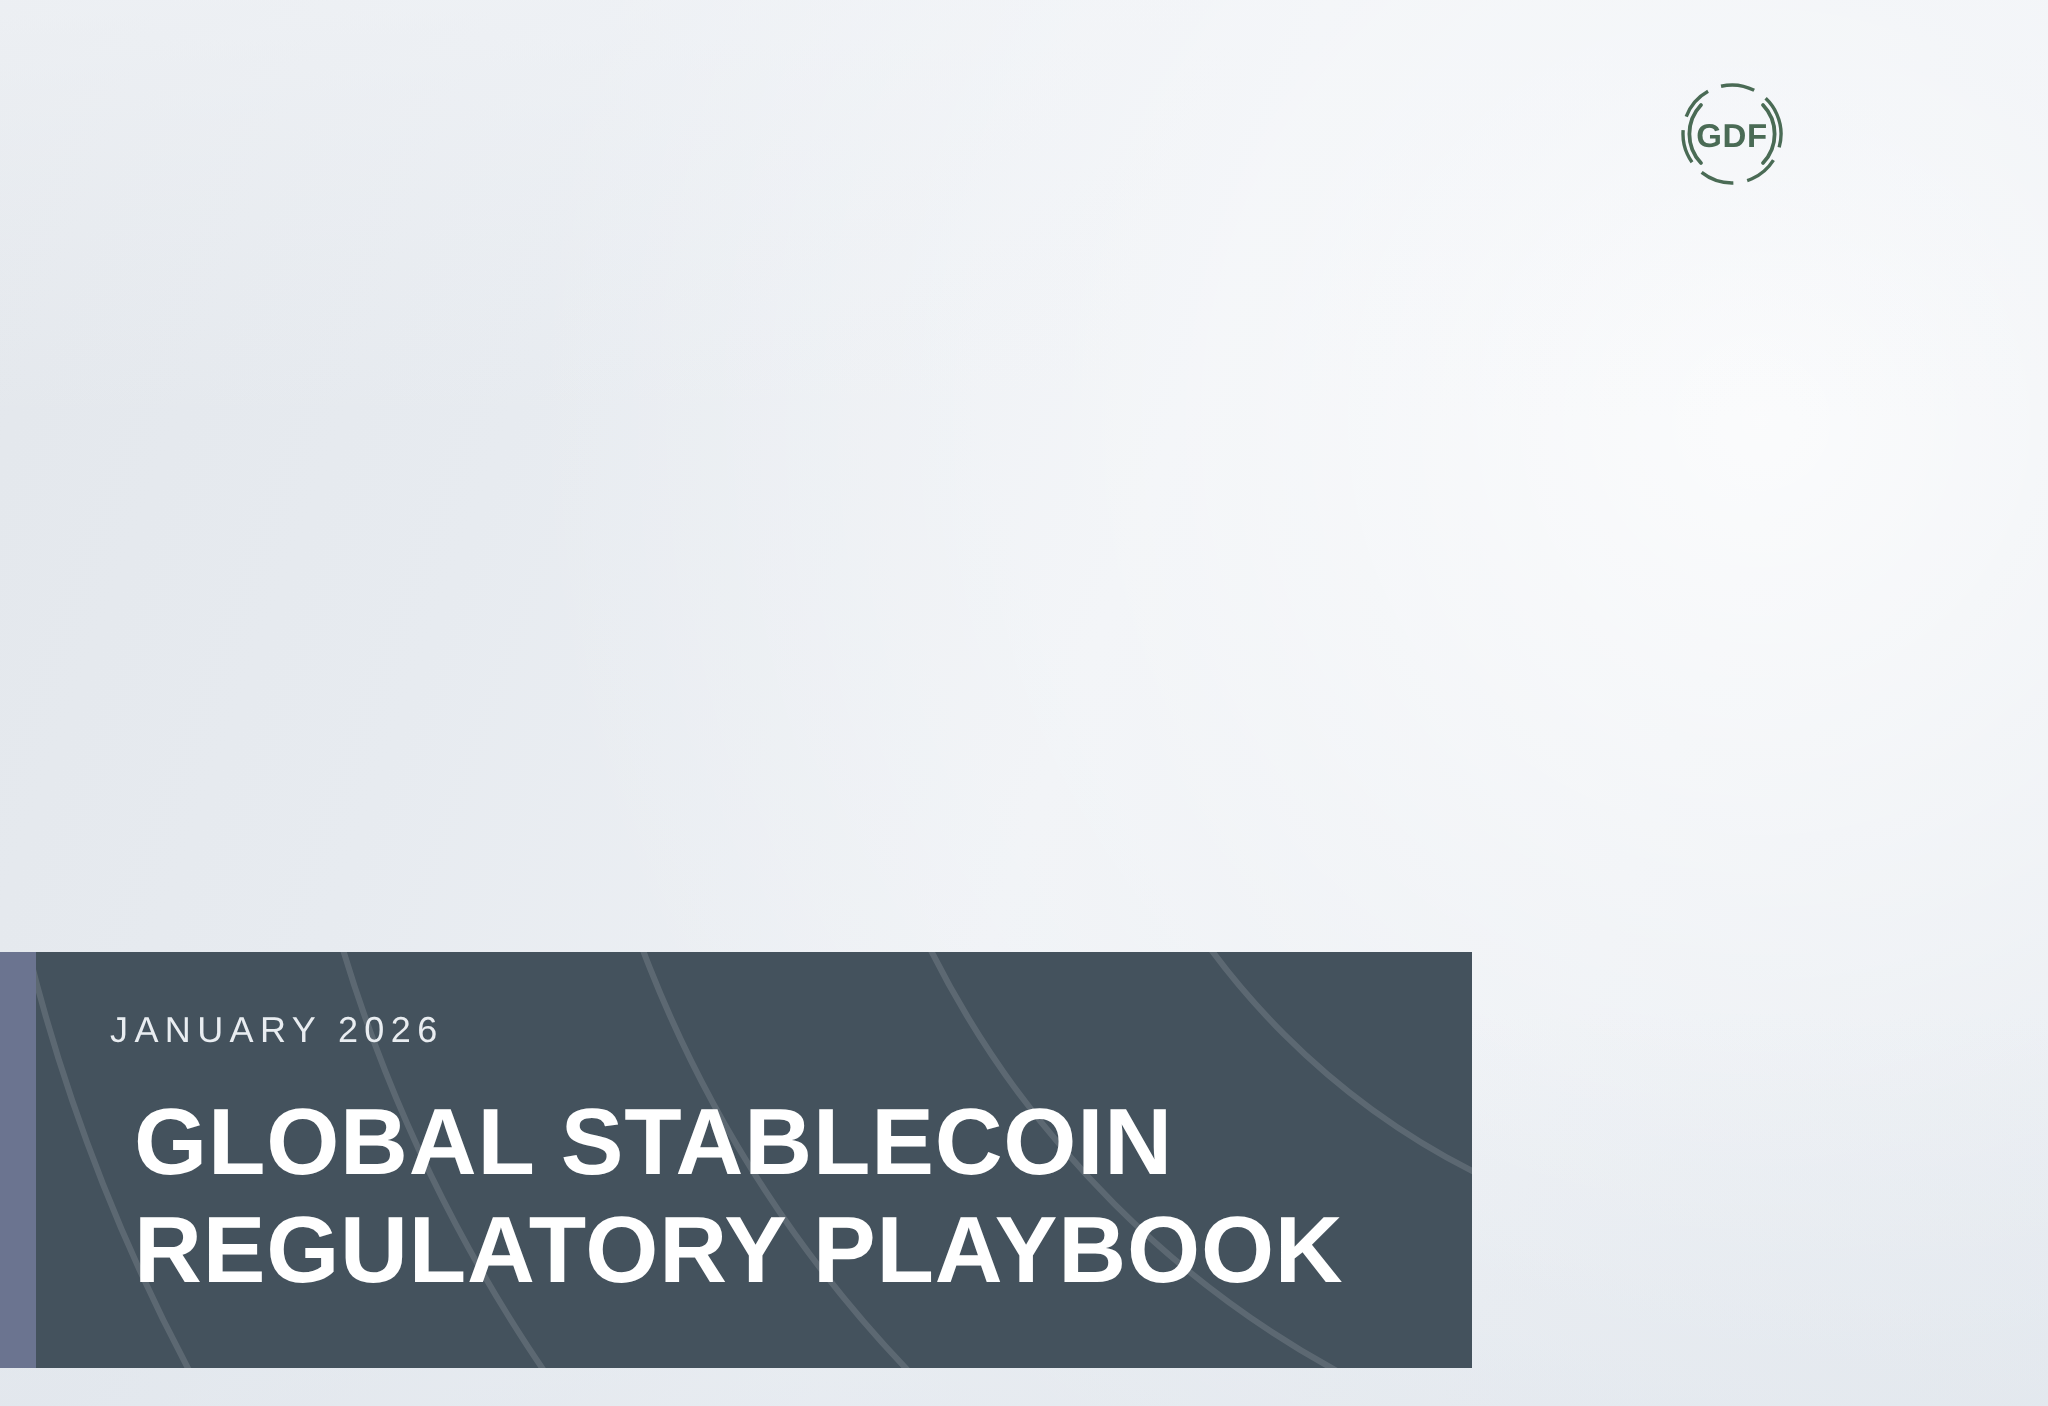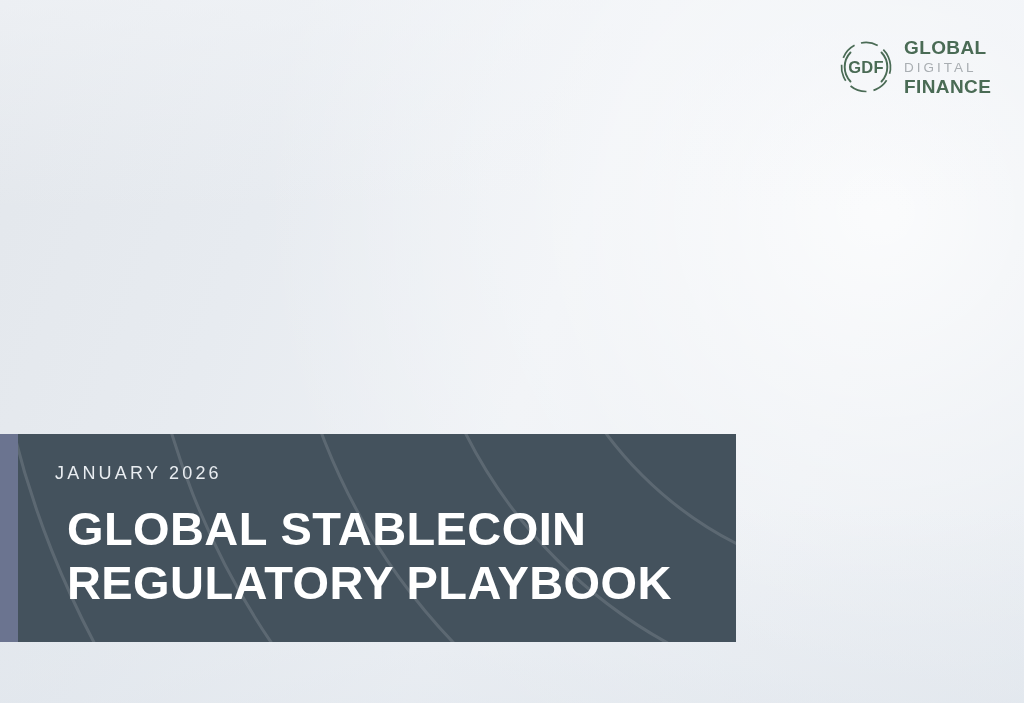--- a/index.html
+++ b/index.html
@@ -85,21 +85,21 @@
     font-size: 13.5px;
     color: #a9aeb2;
     letter-spacing: 3.0px;
     line-height: 19px;
   }
 
   
   .banner {
     position: absolute;
     left: 0;
-    top: 434px;
+    top: 476px;
     width: 736px;
     height: 208px;
     background: #44525d;
     overflow: hidden;
   }
   .banner-streaks {
     position: absolute;
     inset: 0;
     pointer-events: none;
     opacity: 0.13;
@@ -216,25 +216,20 @@
     <div class="logo-mark">
       <svg viewBox="0 0 56 56" width="56" height="56" aria-hidden="true">
 
         <circle cx="28" cy="28" r="24.5" fill="none" stroke="#4a6b55" stroke-width="1.7" stroke-dasharray="17 7" stroke-linecap="butt" transform="rotate(-24 28 28)"></circle>
 
         <path d="M12.5 13.5 A 21 21 0 0 0 12.5 42.5" fill="none" stroke="#4a6b55" stroke-width="1.9" stroke-linecap="round"></path>
         <path d="M43.5 13.5 A 21 21 0 0 1 43.5 42.5" fill="none" stroke="#4a6b55" stroke-width="1.9" stroke-linecap="round"></path>
         <text x="28" y="34.4" text-anchor="middle" font-family="Liberation Sans, sans-serif" font-size="16.5" font-weight="bold" fill="#4a6b55" letter-spacing="0.3">GDF</text>
       </svg>
     </div>
-    <div class="logo-words">
-      <span class="logo-line1">GLOBAL</span>
-      <span class="logo-line2">DIGITAL</span>
-      <span class="logo-line3">FINANCE</span>
-    </div>
   </div>
 
   <div class="banner">
     <svg class="banner-streaks" viewBox="0 0 736 208" preserveAspectRatio="none" aria-hidden="true">
       <g fill="none" stroke="#ffffff" stroke-width="3">
         <circle cx="905" cy="-222" r="372"></circle>
         <circle cx="905" cy="-222" r="492"></circle>
         <circle cx="905" cy="-222" r="624"></circle>
         <circle cx="905" cy="-222" r="766"></circle>
         <circle cx="905" cy="-222" r="918"></circle>

